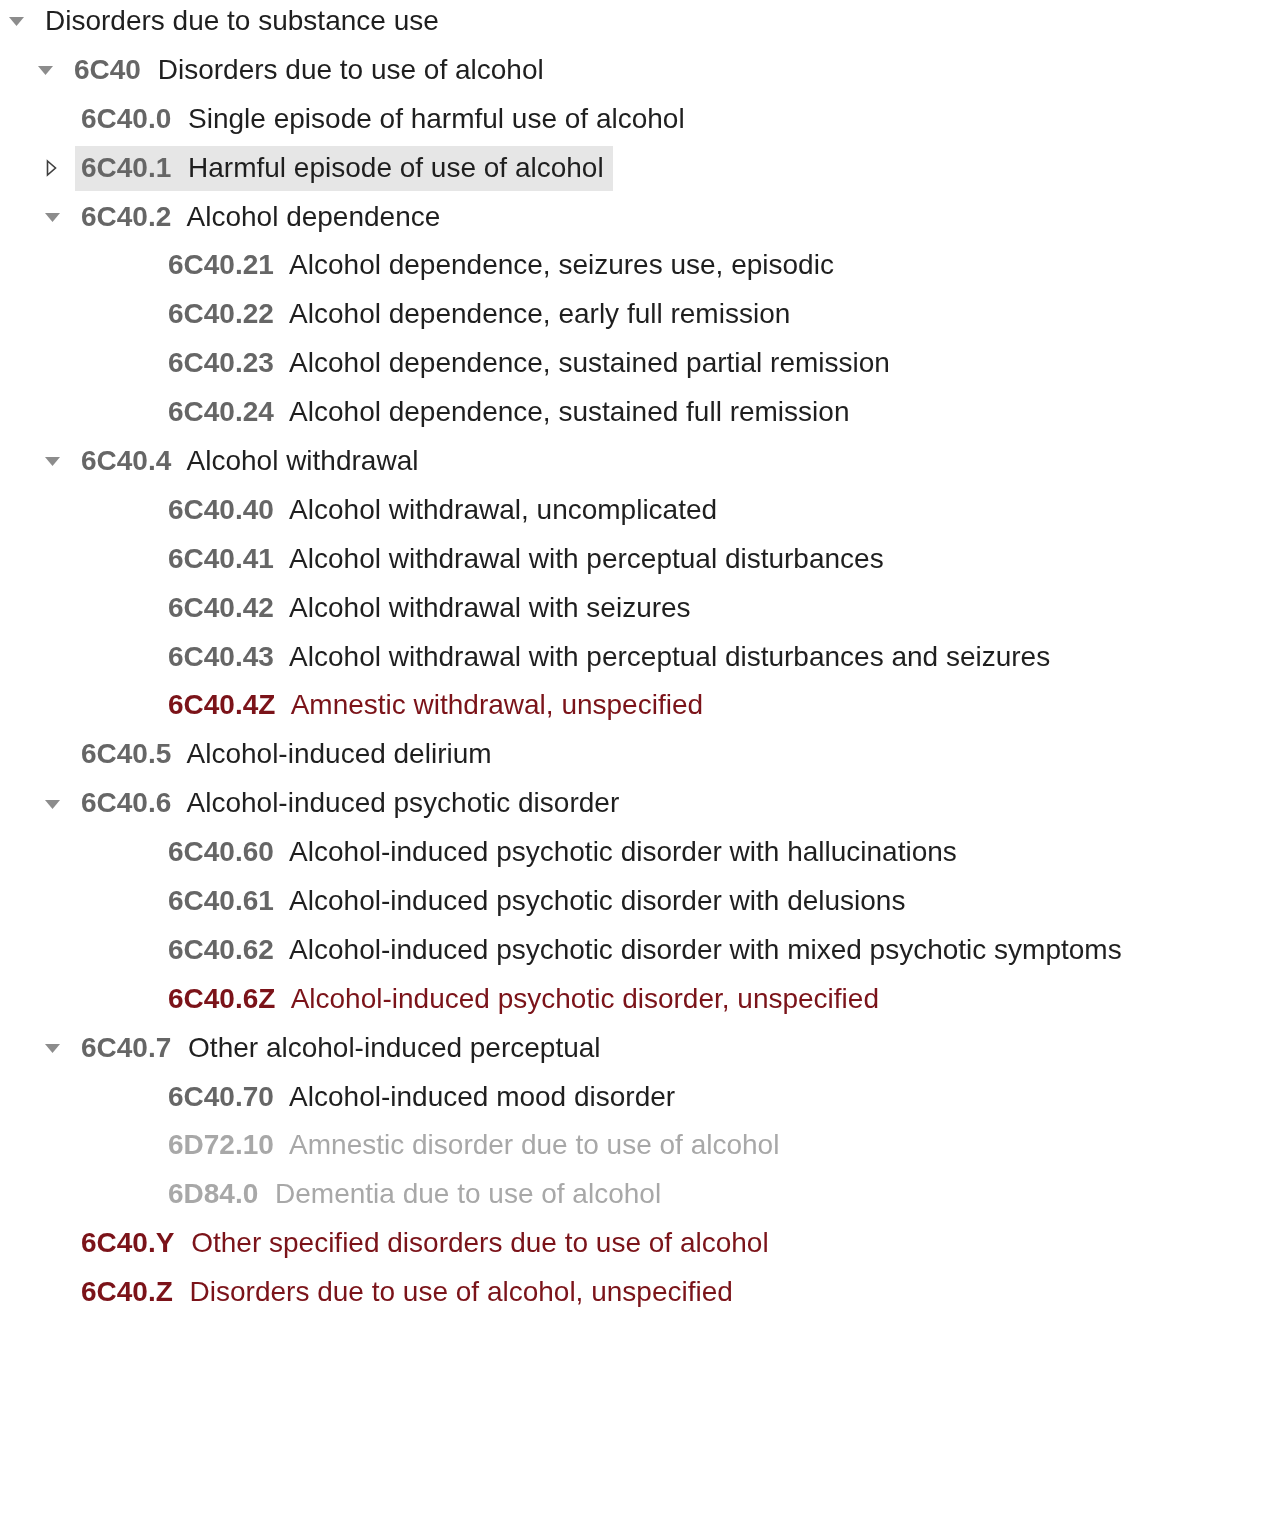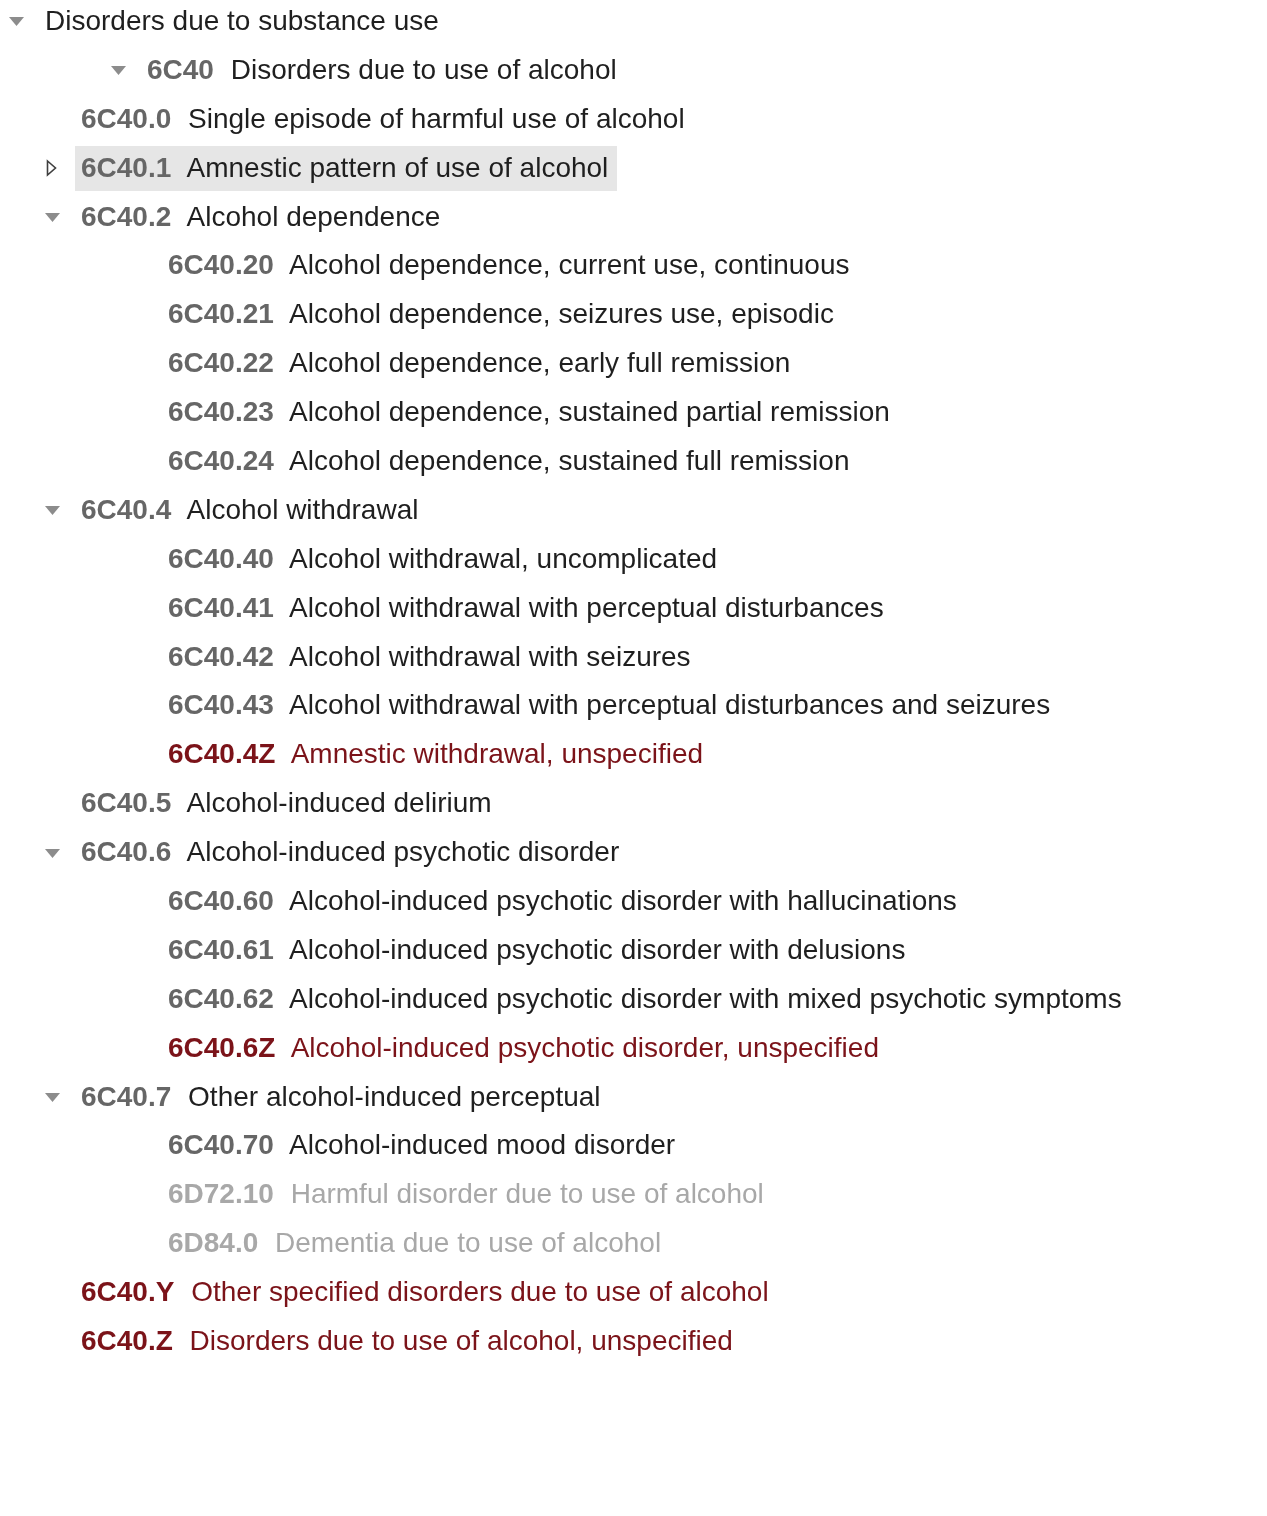--- a/index.html
+++ b/index.html
@@ -22,21 +22,21 @@
   }
   .tree{margin-top:-3px;}
   .row{
     display:flex;
     align-items:center;
     height:48.9px;
     white-space:nowrap;
     cursor:default;
   }
   .lvl-0{padding-left:7px;}
-  .lvl-1{padding-left:63px;margin-left:46px;}
+  .lvl-1{padding-left:36px;}
   .lvl-2{padding-left:43px;}
   .lvl-3{padding-left:130px;}
   .arrow{
     width:38px;flex:0 0 38px;
     display:flex;align-items:center;
   }
   .label{
     display:inline-block;
     line-height:38px;
     padding:3px 9px 4px 6px;
@@ -89,51 +89,41 @@
   </div>
     <div class="row lvl-2 arrow-collapsed v-normal selected">
     <span class="arrow">
 
       <svg class="icon-collapsed" width="16" height="22" viewBox="0 0 16 22" aria-hidden="true">
         <path d="M4.5 4 L12.5 11 L4.5 18 Z" fill="#ffffff" stroke="var(--toggle-outline)" stroke-width="1.6"></path>
       </svg>
     </span>
     <span class="label">
       <span class="code">6C40.1</span>
-      <span class="title">Amnestic pattern of use of alcohol</span>
+      <span class="title">Harmful episode of use of alcohol</span>
     </span>
   </div>
     <div class="row lvl-2 arrow-expanded v-normal">
     <span class="arrow">
       <svg class="icon-expanded" width="19" height="14" viewBox="0 0 19 14" aria-hidden="true">
         <path d="M2 3 L17 3 L9.5 12 Z" fill="var(--arrow-color)"></path>
       </svg>
 
     </span>
     <span class="label">
       <span class="code">6C40.2</span>
       <span class="title">Alcohol dependence</span>
     </span>
   </div>
     <div class="row lvl-3 arrow-none v-normal">
     <span class="arrow">
       
       
     </span>
     <span class="label">
-      <span class="code">6C40.20</span>
-      <span class="title">Alcohol dependence, current use, continuous</span>
-    </span>
-  </div>
-    <div class="row lvl-3 arrow-none v-normal">
-    <span class="arrow">
-      
-      
-    </span>
-    <span class="label">
       <span class="code">6C40.21</span>
       <span class="title">Alcohol dependence, seizures use, episodic</span>
     </span>
   </div>
     <div class="row lvl-3 arrow-none v-normal">
     <span class="arrow">
       
       
     </span>
     <span class="label">
@@ -307,21 +297,21 @@
       <span class="title">Alcohol-induced mood disorder</span>
     </span>
   </div>
     <div class="row lvl-3 arrow-none v-foreign">
     <span class="arrow">
       
       
     </span>
     <span class="label">
       <span class="code">6D72.10</span>
-      <span class="title">Harmful disorder due to use of alcohol</span>
+      <span class="title">Amnestic disorder due to use of alcohol</span>
     </span>
   </div>
     <div class="row lvl-3 arrow-none v-foreign">
     <span class="arrow">
       
       
     </span>
     <span class="label">
       <span class="code">6D84.0</span>
       <span class="title">Dementia due to use of alcohol</span>

